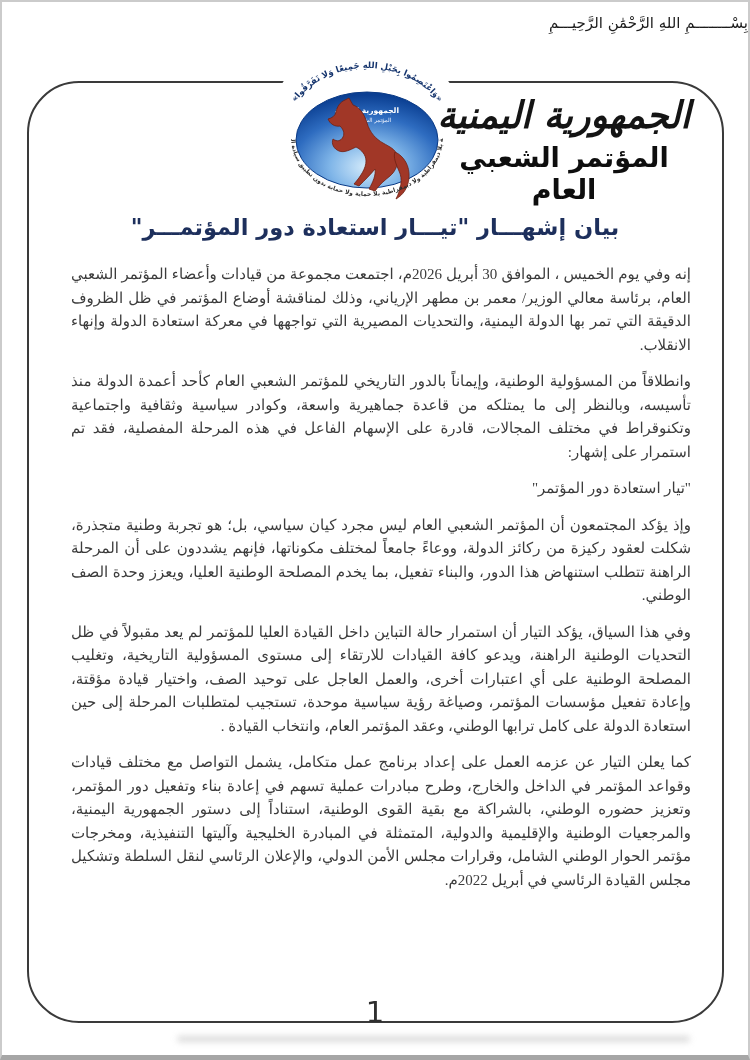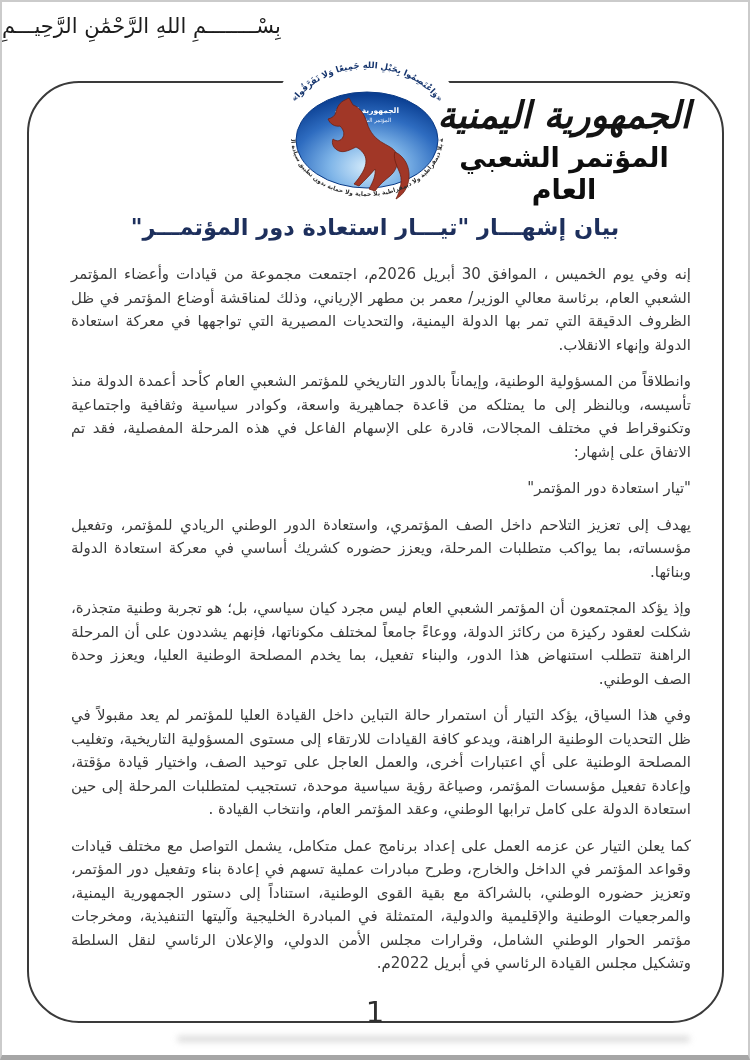--- a/index.html
+++ b/index.html
@@ -9,22 +9,22 @@
     box-sizing:border-box;
     background:#ffffff;
     border:2px solid #cbcbcb;
     border-bottom:5px solid #a6a6a6;
     overflow:hidden;
     font-family:"DejaVu Sans",sans-serif;
   }
   
   .bismillah{
     position:absolute;top:12px;left:0;right:0;
-    text-align:left;direction:rtl;
-    font-size:21px;color:#1c1c1c;letter-spacing:1px;
+    text-align:right;direction:rtl;
+    font-size:15px;color:#1c1c1c;letter-spacing:1px;
     z-index:3;
   }
   
   .frame{
     position:absolute;left:25px;top:79px;width:697px;height:942px;
     box-sizing:border-box;border:2px solid #3a3a3a;border-radius:52px;
     z-index:1;
   }
   
   .emblem{position:absolute;left:263px;top:38px;width:200px;height:168px;z-index:2;}
@@ -43,21 +43,21 @@
     position:absolute;left:57px;right:57px;top:210px;
     direction:rtl;text-align:justify;
     color:#3c3c3c;font-size:15px;line-height:23.5px;
     z-index:2;
   }
   .doc-title{
     text-align:center;color:#1d2f5c;
     font-size:22.5px;font-weight:bold;line-height:30px;
     margin:0 0 21px 0;
   }
-  .doc p{margin:0 0 13px 12px;}
+  .doc p{margin:0 0 13px 12px;font-family:Liberation Serif, serif;}
   .quote-line{margin:0 0 13px 0;}
   .page-num{
     position:absolute;left:0;right:0;bottom:26px;
     text-align:center;font-size:29px;color:#2e2e2e;z-index:4;
   }
   .page-shadow{
     position:absolute;left:175px;right:58px;bottom:13px;height:6px;
     background:#bdbdbd;border-radius:3px;filter:blur(3px);opacity:.55;z-index:0;
   }
   svg text{font-family:"DejaVu Sans",sans-serif;}
@@ -122,23 +122,22 @@
   </div>
 
   <div class="org-head">
     <div class="rep-callig">الجمهورية اليمنية</div>
     <div class="org-name">المؤتمر الشعبي العام</div>
   </div>
 
   <div class="doc">
     <h1 class="doc-title">بيان إشهـــار "تيـــار استعادة دور المؤتمـــر"</h1>
     <p>إنه وفي يوم الخميس ، الموافق 30 أبريل 2026م، اجتمعت مجموعة من قيادات وأعضاء المؤتمر الشعبي العام، برئاسة معالي الوزير/ معمر بن مطهر الإرياني، وذلك لمناقشة أوضاع المؤتمر في ظل الظروف الدقيقة التي تمر بها الدولة اليمنية، والتحديات المصيرية التي تواجهها في معركة استعادة الدولة وإنهاء الانقلاب.</p>
-    <p>وانطلاقاً من المسؤولية الوطنية، وإيماناً بالدور التاريخي للمؤتمر الشعبي العام كأحد أعمدة الدولة منذ تأسيسه، وبالنظر إلى ما يمتلكه من قاعدة جماهيرية واسعة، وكوادر سياسية وثقافية واجتماعية وتكنوقراط في مختلف المجالات، قادرة على الإسهام الفاعل في هذه المرحلة المفصلية، فقد تم الاتفاق على إشهار:</p>
+    <p>وانطلاقاً من المسؤولية الوطنية، وإيماناً بالدور التاريخي للمؤتمر الشعبي العام كأحد أعمدة الدولة منذ تأسيسه، وبالنظر إلى ما يمتلكه من قاعدة جماهيرية واسعة، وكوادر سياسية وثقافية واجتماعية وتكنوقراط في مختلف المجالات، قادرة على الإسهام الفاعل في هذه المرحلة المفصلية، فقد تم استمرار على إشهار:</p>
     <p class="quote-line">"تيار استعادة دور المؤتمر"</p>
-    <p>يهدف إلى تعزيز التلاحم داخل الصف المؤتمري، واستعادة الدور الوطني الريادي للمؤتمر، وتفعيل مؤسساته، بما يواكب متطلبات المرحلة، ويعزز حضوره كشريك أساسي في معركة استعادة الدولة وبنائها.</p>
     <p>وإذ يؤكد المجتمعون أن المؤتمر الشعبي العام ليس مجرد كيان سياسي، بل؛ هو تجربة وطنية متجذرة، شكلت لعقود ركيزة من ركائز الدولة، ووعاءً جامعاً لمختلف مكوناتها، فإنهم يشددون على أن المرحلة الراهنة تتطلب استنهاض هذا الدور، والبناء تفعيل، بما يخدم المصلحة الوطنية العليا، ويعزز وحدة الصف الوطني.</p>
     <p>وفي هذا السياق، يؤكد التيار أن استمرار حالة التباين داخل القيادة العليا للمؤتمر لم يعد مقبولاً في ظل التحديات الوطنية الراهنة، ويدعو كافة القيادات للارتقاء إلى مستوى المسؤولية التاريخية، وتغليب المصلحة الوطنية على أي اعتبارات أخرى، والعمل العاجل على توحيد الصف، واختيار قيادة مؤقتة، وإعادة تفعيل مؤسسات المؤتمر، وصياغة رؤية سياسية موحدة، تستجيب لمتطلبات المرحلة إلى حين استعادة الدولة على كامل ترابها الوطني، وعقد المؤتمر العام، وانتخاب القيادة .</p>
     <p>كما يعلن التيار عن عزمه العمل على إعداد برنامج عمل متكامل، يشمل التواصل مع مختلف قيادات وقواعد المؤتمر في الداخل والخارج، وطرح مبادرات عملية تسهم في إعادة بناء وتفعيل دور المؤتمر، وتعزيز حضوره الوطني، بالشراكة مع بقية القوى الوطنية، استناداً إلى دستور الجمهورية اليمنية، والمرجعيات الوطنية والإقليمية والدولية، المتمثلة في المبادرة الخليجية وآليتها التنفيذية، ومخرجات مؤتمر الحوار الوطني الشامل، وقرارات مجلس الأمن الدولي، والإعلان الرئاسي لنقل السلطة وتشكيل مجلس القيادة الرئاسي في أبريل 2022م.</p>
   </div>
 
   <div class="page-num">1</div>
   <div class="page-shadow"></div>
 
 </div>
 

